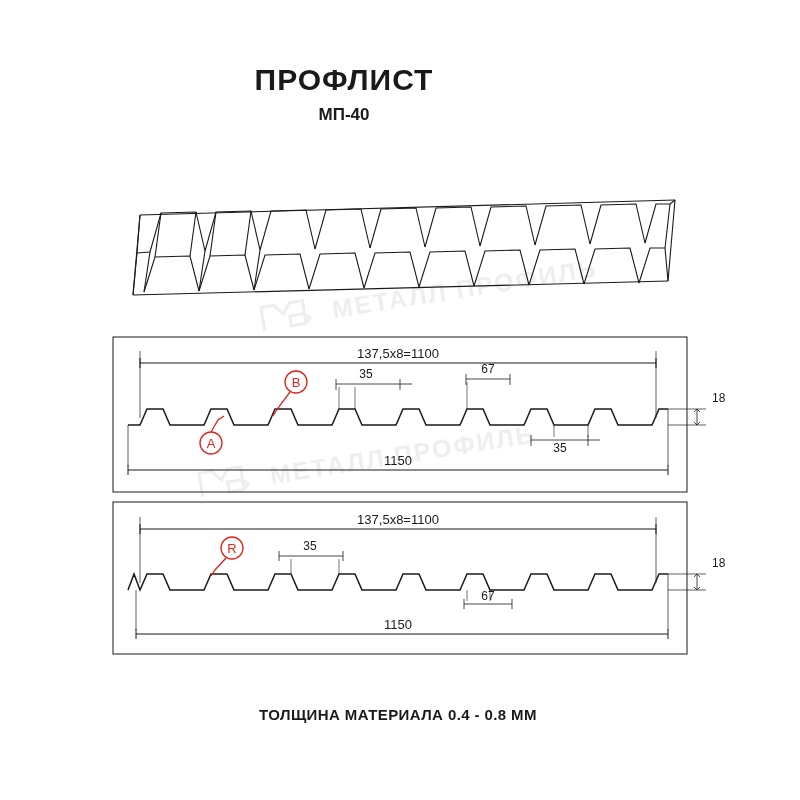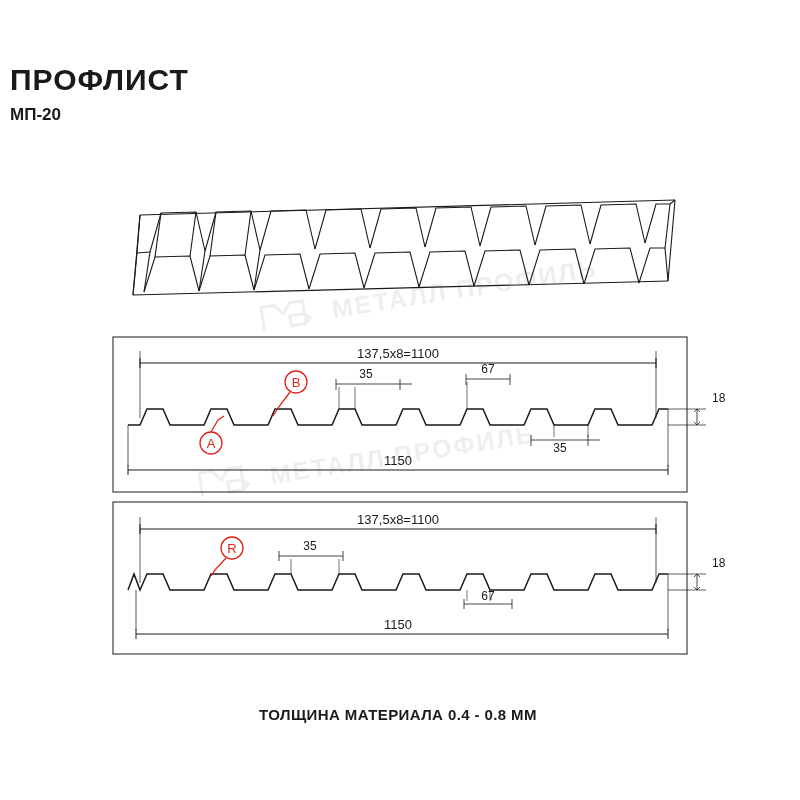--- a/index.html
+++ b/index.html
@@ -21,21 +21,21 @@
     left: 0;
     top: 0;
     width: 800px;
     height: 800px;
   }
   .title-block {
     position: absolute;
     left: 0;
     top: 62px;
     width: 688px;
-    margin-left: 10px;
+    text-align: center;
   }
   .title-main {
     font-size: 30px;
     font-weight: bold;
     letter-spacing: 1px;
     color: #1a1a1a;
     line-height: 36px;
   }
   .title-sub {
     font-size: 17px;
@@ -85,21 +85,21 @@
   .wm1 { left: 258px; top: 274px; transform: rotate(-9deg); }
   .wm2 { left: 196px; top: 440px; transform: rotate(-9deg); }
 </style>
 </head>
 <body>
 
 <div class="sheet">
 
   <div class="title-block">
     <div class="title-main">ПРОФЛИСТ</div>
-    <div class="title-sub">МП-20</div>
+    <div class="title-sub">МП-40</div>
   </div>
 
   <div class="wm wm1">
     <span class="mark">
       <svg width="54" height="34" viewBox="0 0 54 34">
         <path d="M3 31 L3 7 L16 7 L24 17 L32 7 L45 7 L45 31" fill="none" stroke="#c8c8c8" stroke-width="3"></path>
         <path d="M30 20 L44 20 L50 25 L44 30 L30 30 Z" fill="none" stroke="#c8c8c8" stroke-width="3"></path>
       </svg>
     </span>
     <span class="wm-text">МЕТАЛЛ ПРОФИЛЬ</span>

